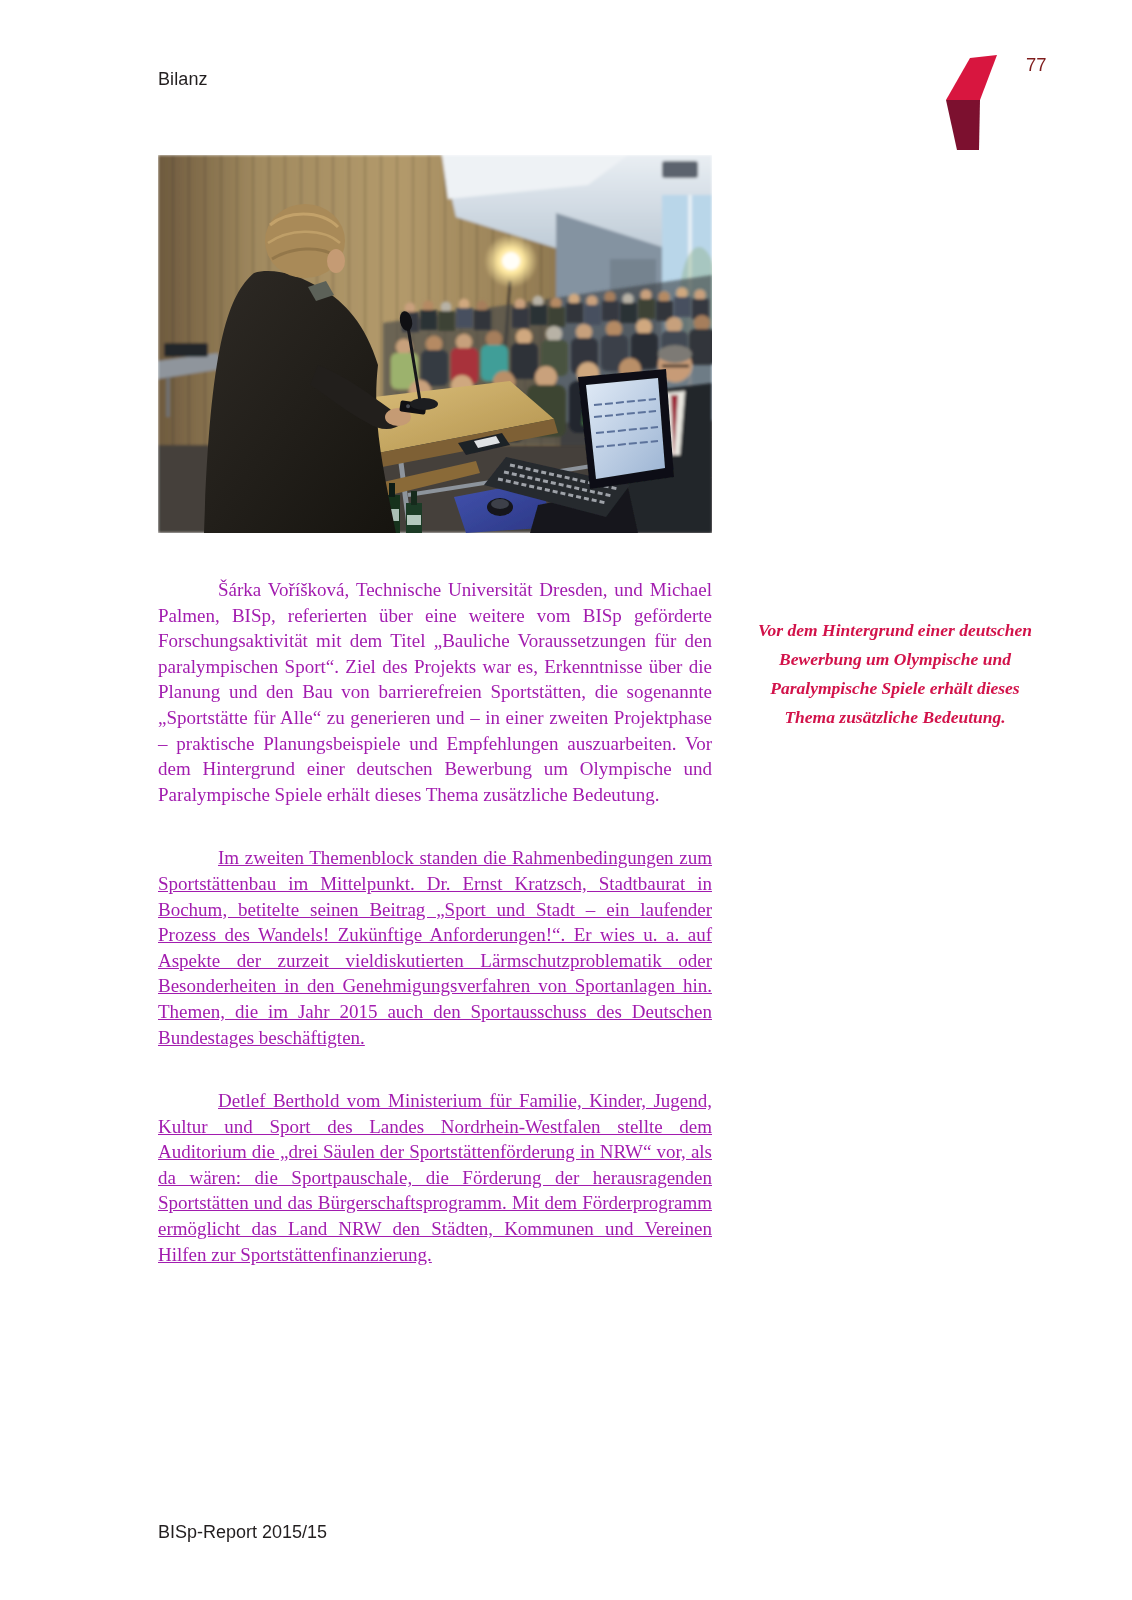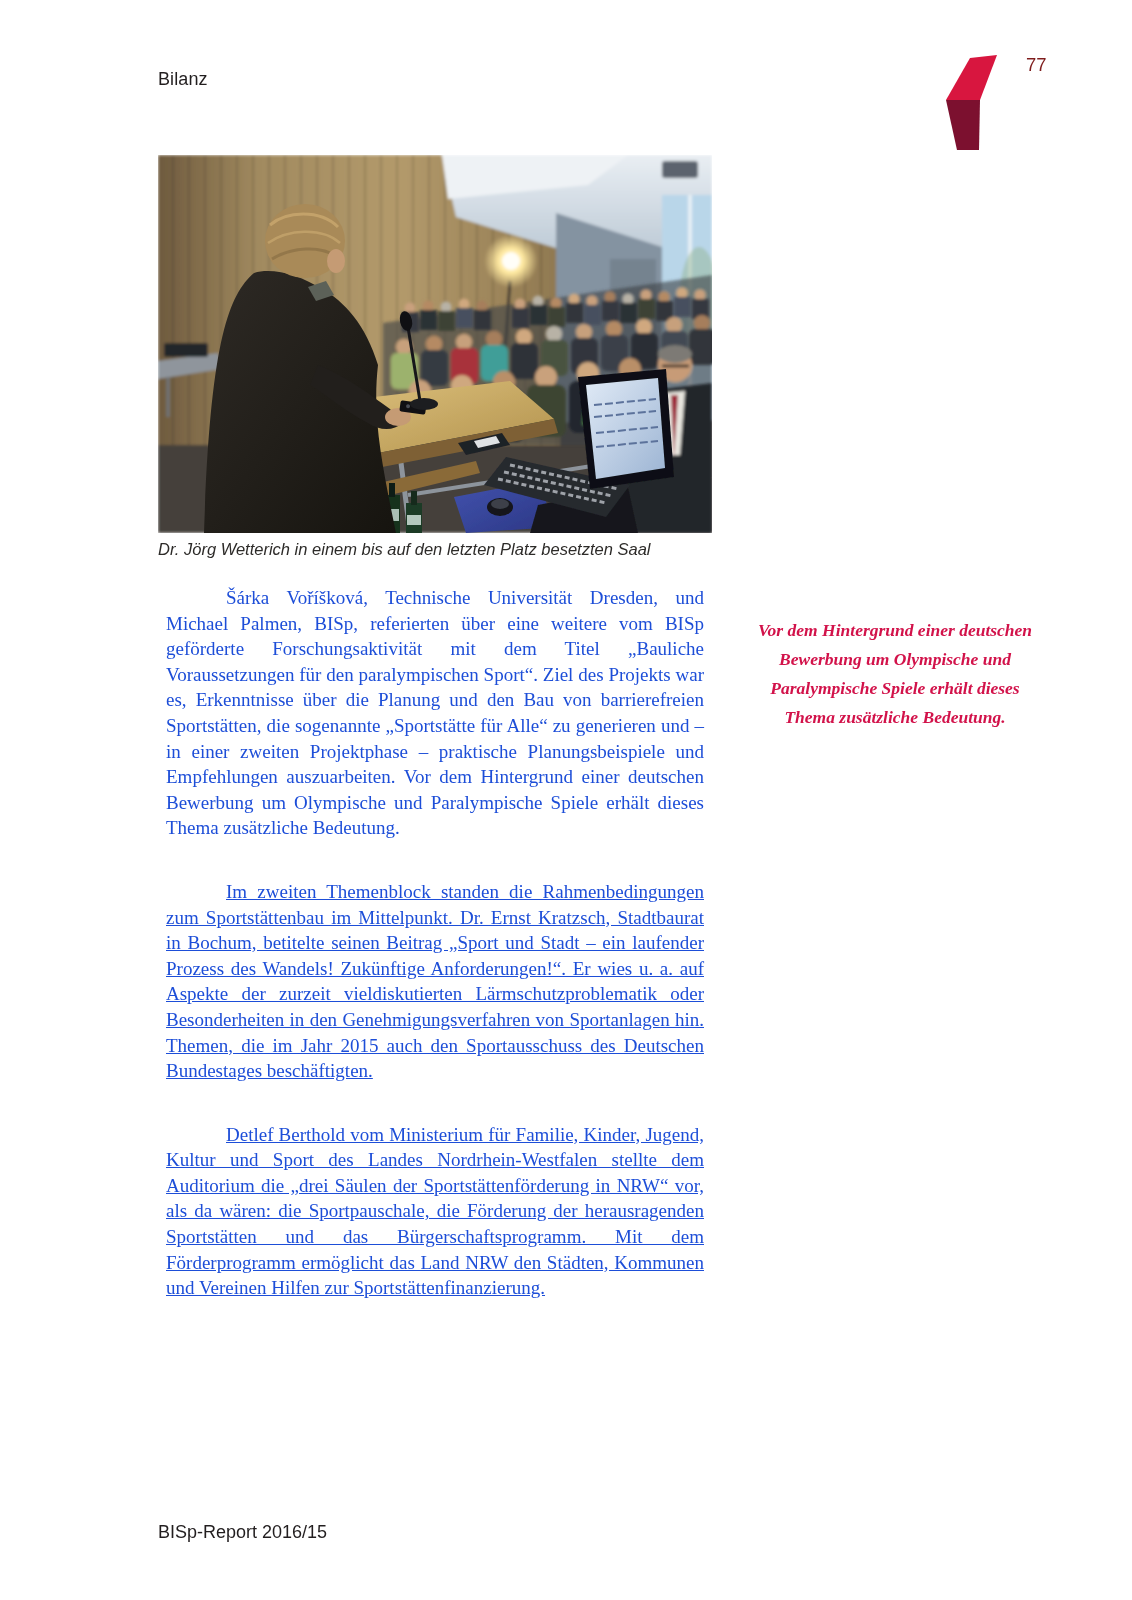--- a/index.html
+++ b/index.html
@@ -20,22 +20,22 @@
   figure.photo-block{position:absolute;left:158px;top:155px;margin:0;width:554px;}
   figure.photo-block svg.photo{display:block;width:554px;height:378px;}
   figcaption{
     position:absolute;left:0;top:383px;width:554px;
     font-style:italic;font-size:16.5px;line-height:22px;color:#2d2b29;
   }
   main.bodycol{
     position:absolute;left:158px;top:577px;width:554px;
   }
   main.bodycol p{
-    margin:8px;font-family:"Liberation Serif",serif;font-size:19px;line-height:25.6px;
-    text-align:justify;text-indent:60px;color:#1d4ed8;
+    margin:0;font-family:"Liberation Serif",serif;font-size:19px;line-height:25.6px;
+    text-align:justify;text-indent:60px;color:#a21caf;
   }
   main.bodycol p + p{margin-top:38px;text-decoration:underline;}
   aside.pullquote{
     position:absolute;left:752px;top:616px;width:286px;
     font-family:"Liberation Serif",serif;font-style:italic;font-weight:700;
     font-size:17.5px;line-height:29px;color:var(--accent-red,#d2124a);text-align:center;
   }
   .footer{
     position:absolute;left:158px;top:1521px;font-size:18px;line-height:22px;color:#221e1f;
   }
@@ -264,26 +264,25 @@
         <ellipse cx="240" cy="262" rx="13" ry="9" fill="#c59b74"></ellipse>
         <g transform="rotate(8 255 252)">
           <rect x="242" y="247" width="26" height="11" rx="2" fill="#101013"></rect>
           <circle cx="250" cy="252" r="2" fill="#4a4d55"></circle>
         </g>
         <line x1="262" y1="246" x2="250" y2="172" stroke="#16161a" stroke-width="3"></line>
         <ellipse cx="248" cy="166" rx="6" ry="10" fill="#101013" transform="rotate(-12 248 166)"></ellipse>
         <ellipse cx="266" cy="249" rx="14" ry="6" fill="#1c1d20"></ellipse>
       </g>
     </svg>
-    <figcaption>Dr. Jörg Wetterich in einem bis auf den letzten Platz besetzten Saal</figcaption>
   </figure>
 
   <main class="bodycol">
     <p>Šárka Voříšková, Technische Universität Dresden, und Michael Palmen, BISp, referierten über eine weitere vom BISp geförderte Forschungsaktivität mit dem Titel „Bauliche Voraussetzungen für den paralympischen Sport“. Ziel des Projekts war es, Erkenntnisse über die Planung und den Bau von barrierefreien Sportstätten, die sogenannte „Sportstätte für Alle“ zu generieren und – in einer zweiten Projektphase – praktische Planungsbeispiele und Empfehlungen auszuarbeiten. Vor dem Hintergrund einer deutschen Bewerbung um Olympische und Paralympische Spiele erhält dieses Thema zusätzliche Bedeutung.</p>
     <p>Im zweiten Themenblock standen die Rahmenbedingungen zum Sportstättenbau im Mittelpunkt. Dr. Ernst Kratzsch, Stadtbaurat in Bochum, betitelte seinen Beitrag „Sport und Stadt – ein laufender Prozess des Wandels! Zukünftige Anforderungen!“. Er wies u. a. auf Aspekte der zurzeit vieldiskutierten Lärmschutzproblematik oder Besonderheiten in den Genehmigungsverfahren von Sportanlagen hin. Themen, die im Jahr 2015 auch den Sportausschuss des Deutschen Bundestages beschäftigten.</p>
     <p>Detlef Berthold vom Ministerium für Familie, Kinder, Jugend, Kultur und Sport des Landes Nordrhein-Westfalen stellte dem Auditorium die „drei Säulen der Sportstättenförderung in NRW“ vor, als da wären: die Sportpauschale, die Förderung der herausragenden Sportstätten und das Bürgerschaftsprogramm. Mit dem Förderprogramm ermöglicht das Land NRW den Städten, Kommunen und Vereinen Hilfen zur Sportstättenfinanzierung.</p>
   </main>
 
   <aside class="pullquote">Vor dem Hintergrund einer deutschen Bewerbung um Olympische und Paralympische Spiele erhält dieses Thema zusätzliche Bedeutung.</aside>
 
-  <div class="footer">BISp-Report 2016/15</div>
+  <div class="footer">BISp-Report 2015/15</div>
 
 </div>
 
 </body></html>

